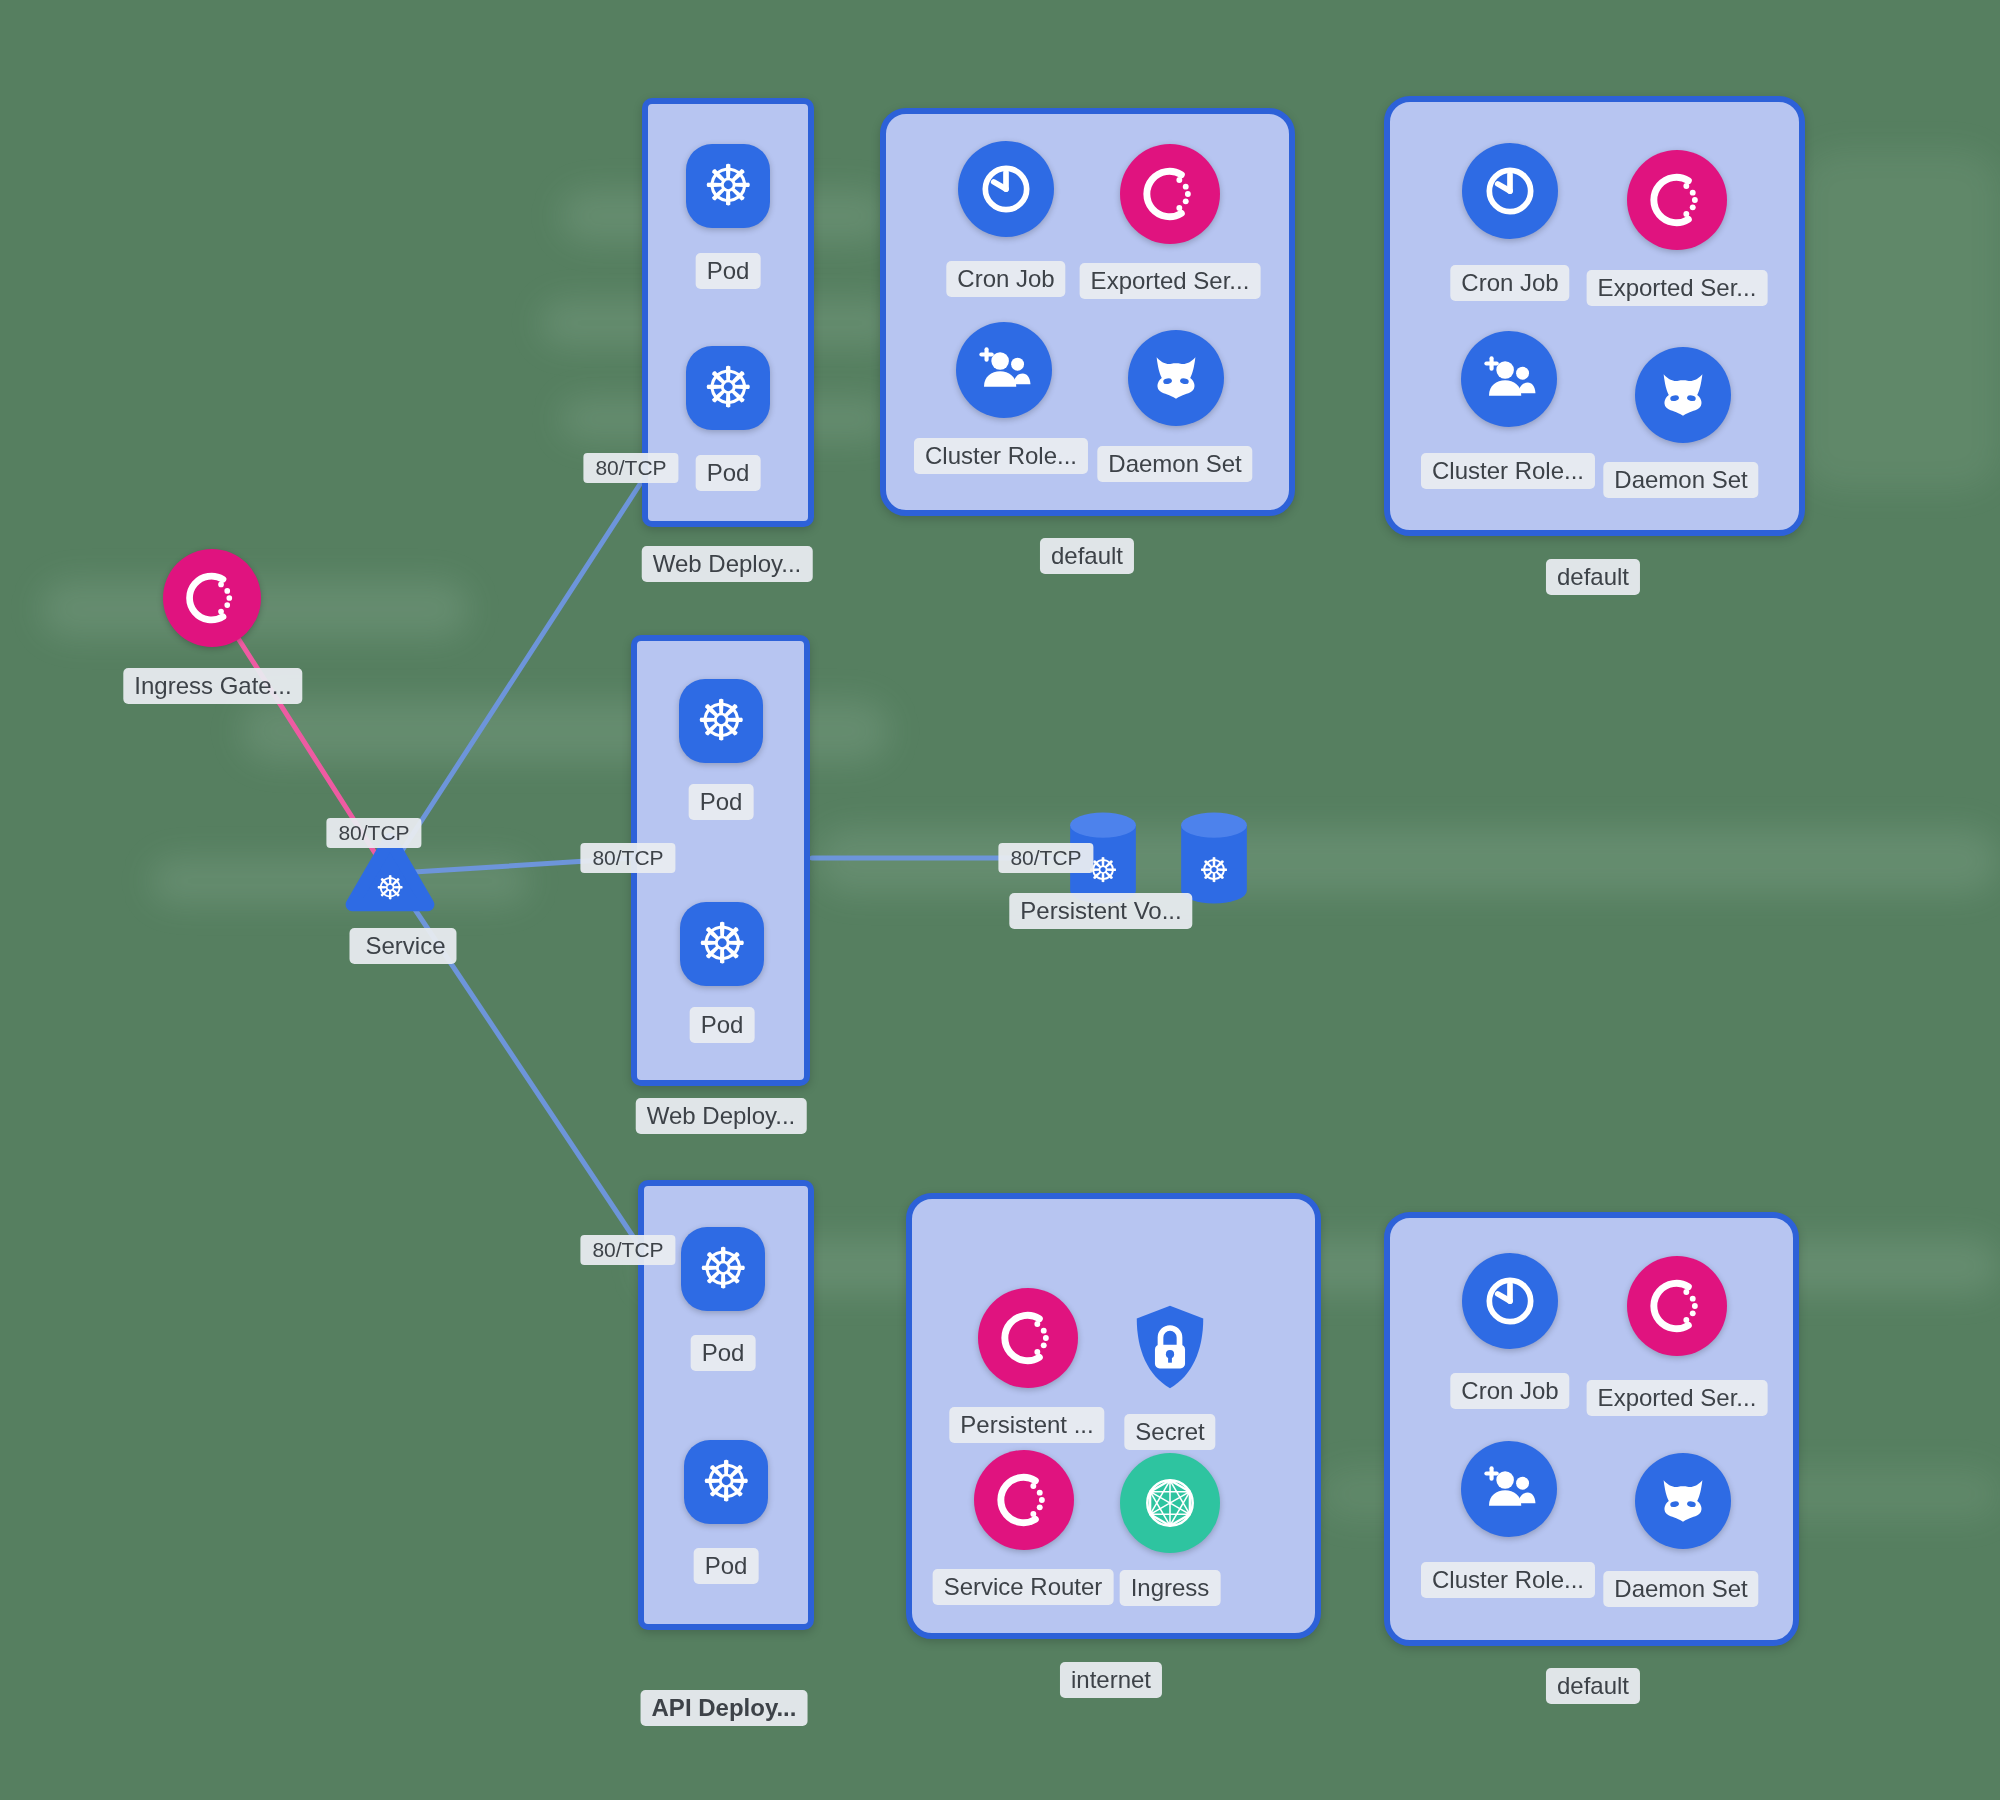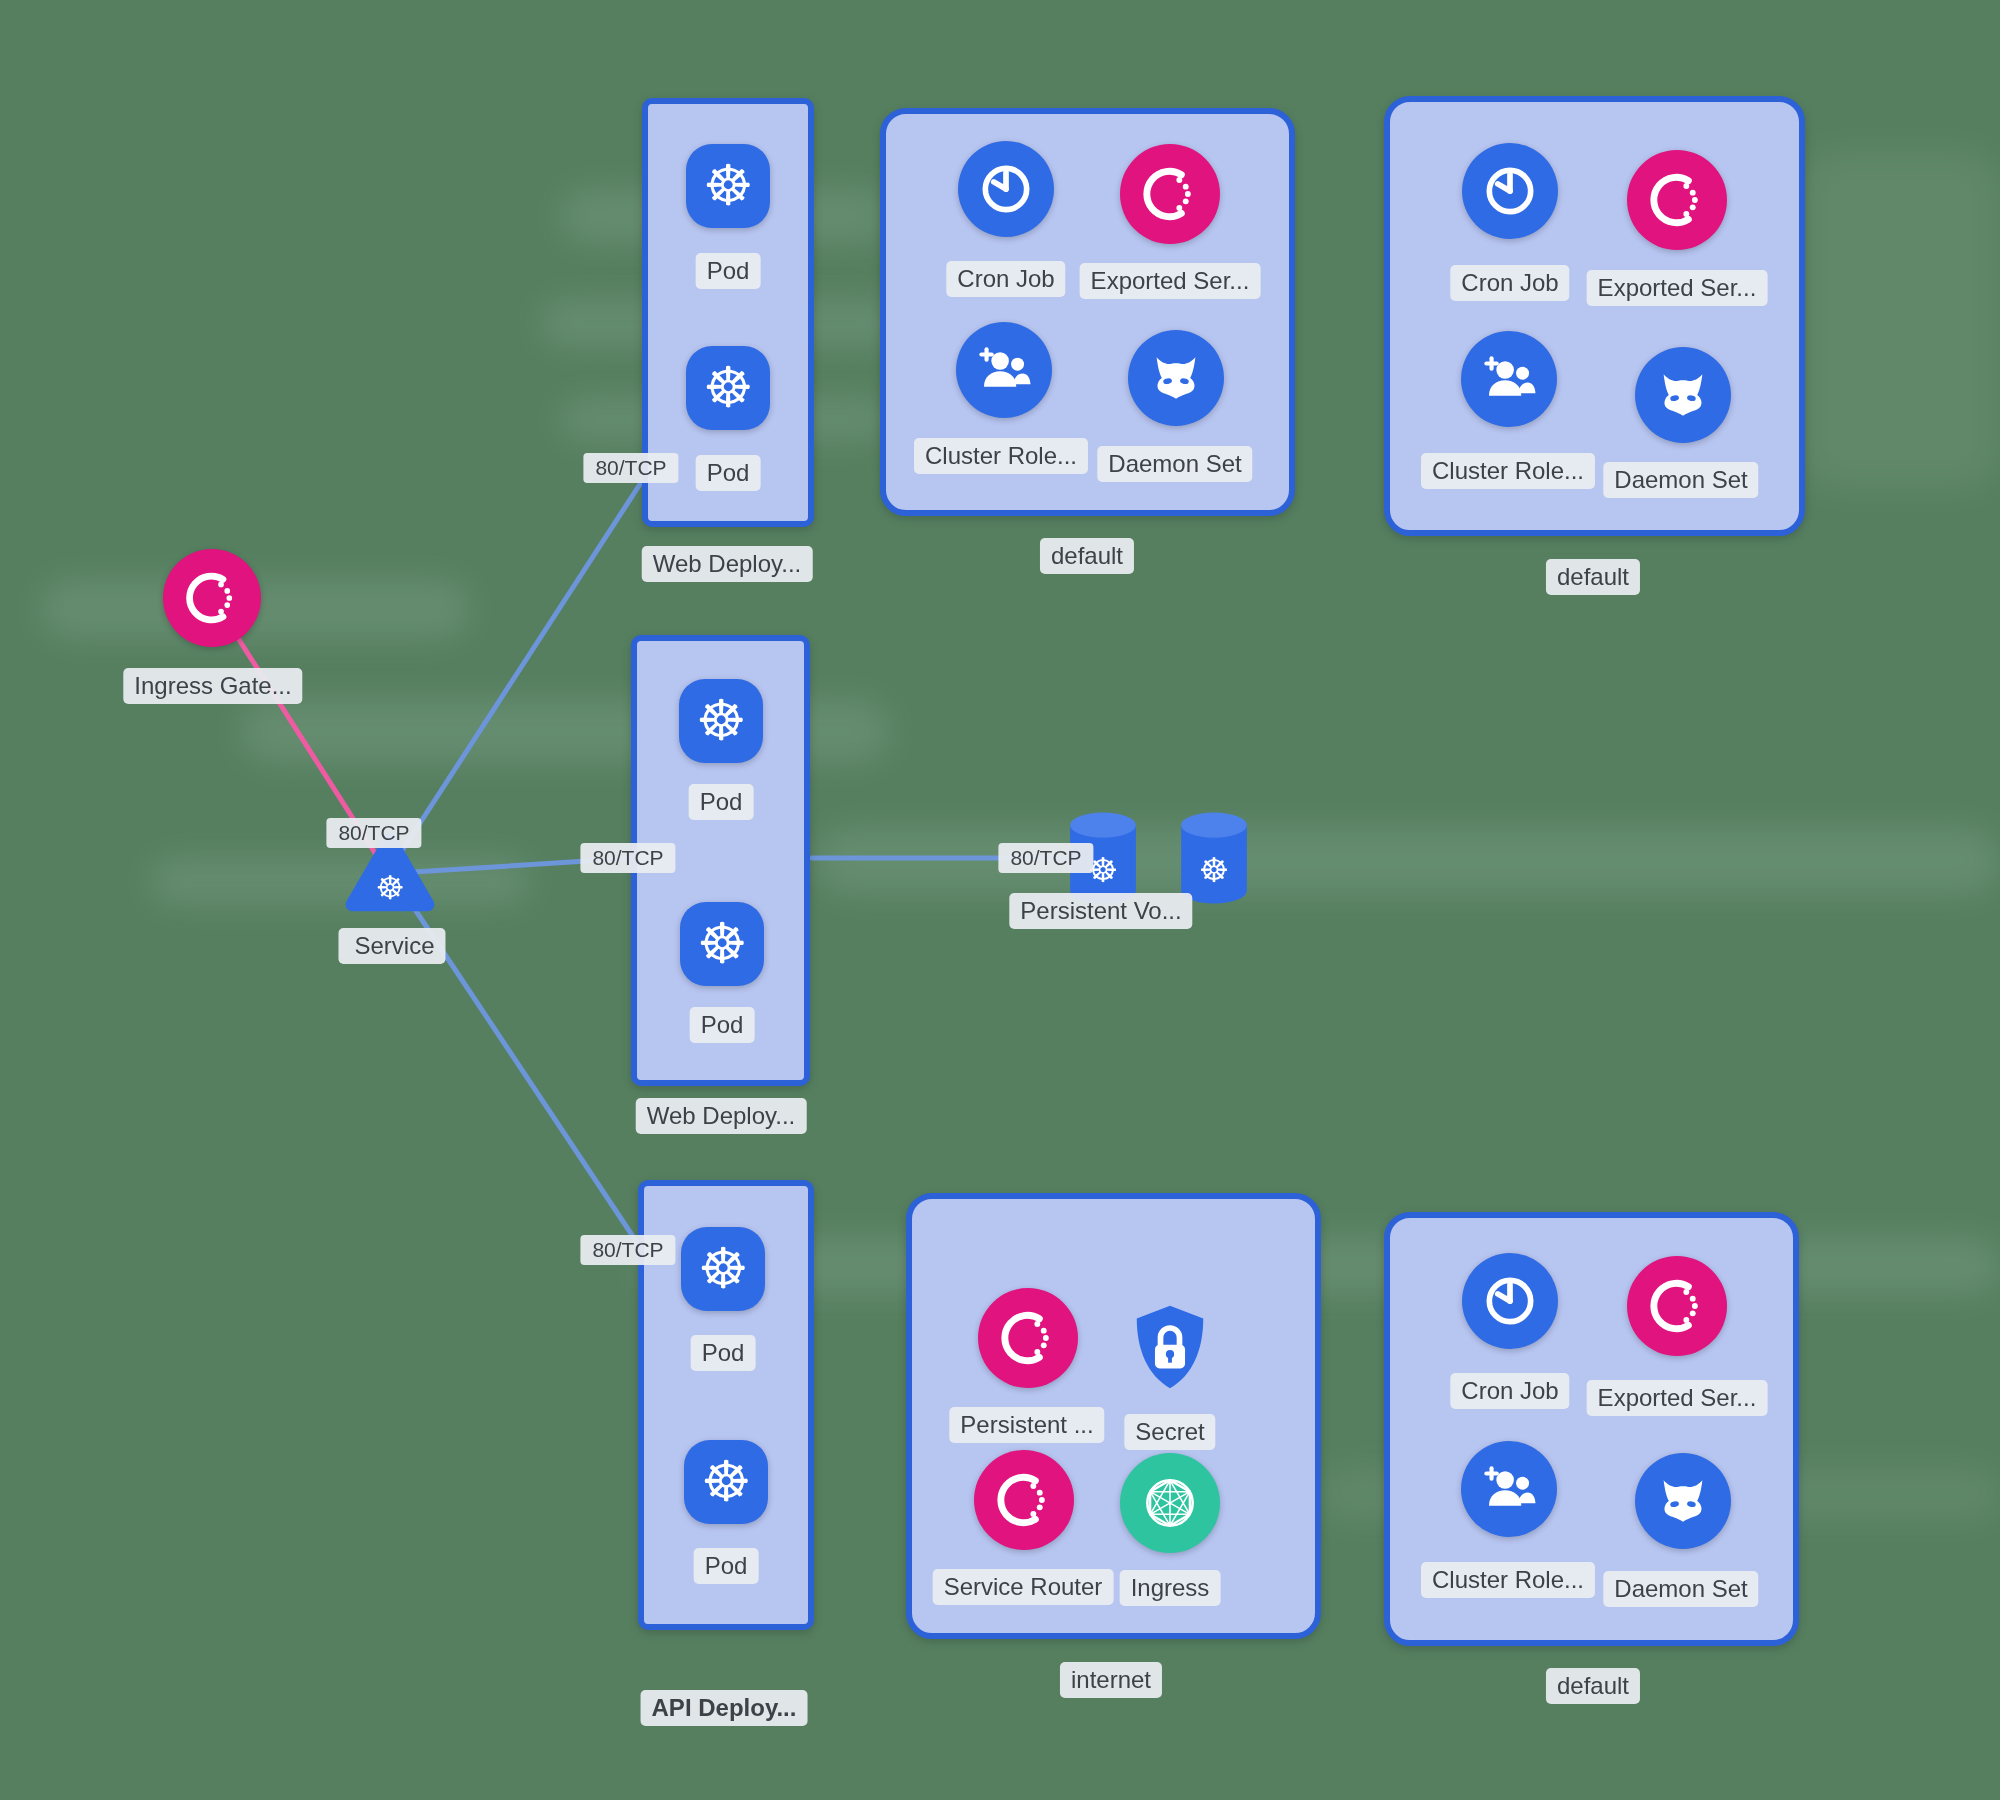--- a/index.html
+++ b/index.html
@@ -138,21 +138,21 @@
         <use href="#sym-cdots"></use>
       </svg>
   </div>
   <div class="chip" style="left:213px;top:668px;">Ingress Gate...</div>
 
   <div class="cc" style="left:390px;top:872px;">
     <svg class="ic" width="94" height="84" viewBox="0 0 72 64">
         <use href="#sym-triangle"></use>
       </svg>
   </div>
-  <div class="chip" style="left:392px;top:928px;padding-left:16px;">Service</div>
+  <div class="chip" style="left:403px;top:928px;padding-left:16px;">Service</div>
 
   <div class="chip small" style="left:374px;top:818px;">80/TCP</div>
   <div class="chip small" style="left:631px;top:453px;">80/TCP</div>
   <div class="chip small" style="left:628px;top:843px;">80/TCP</div>
   <div class="chip small" style="left:628px;top:1235px;">80/TCP</div>
   <div class="chip small" style="left:1046px;top:843px;">80/TCP</div>
 
   <div class="deploy" style="left:642px;top:98px;width:172px;height:429px;"></div>
   <div class="cc" style="left:728px;top:186px;">
     <div class="pod-tile">

